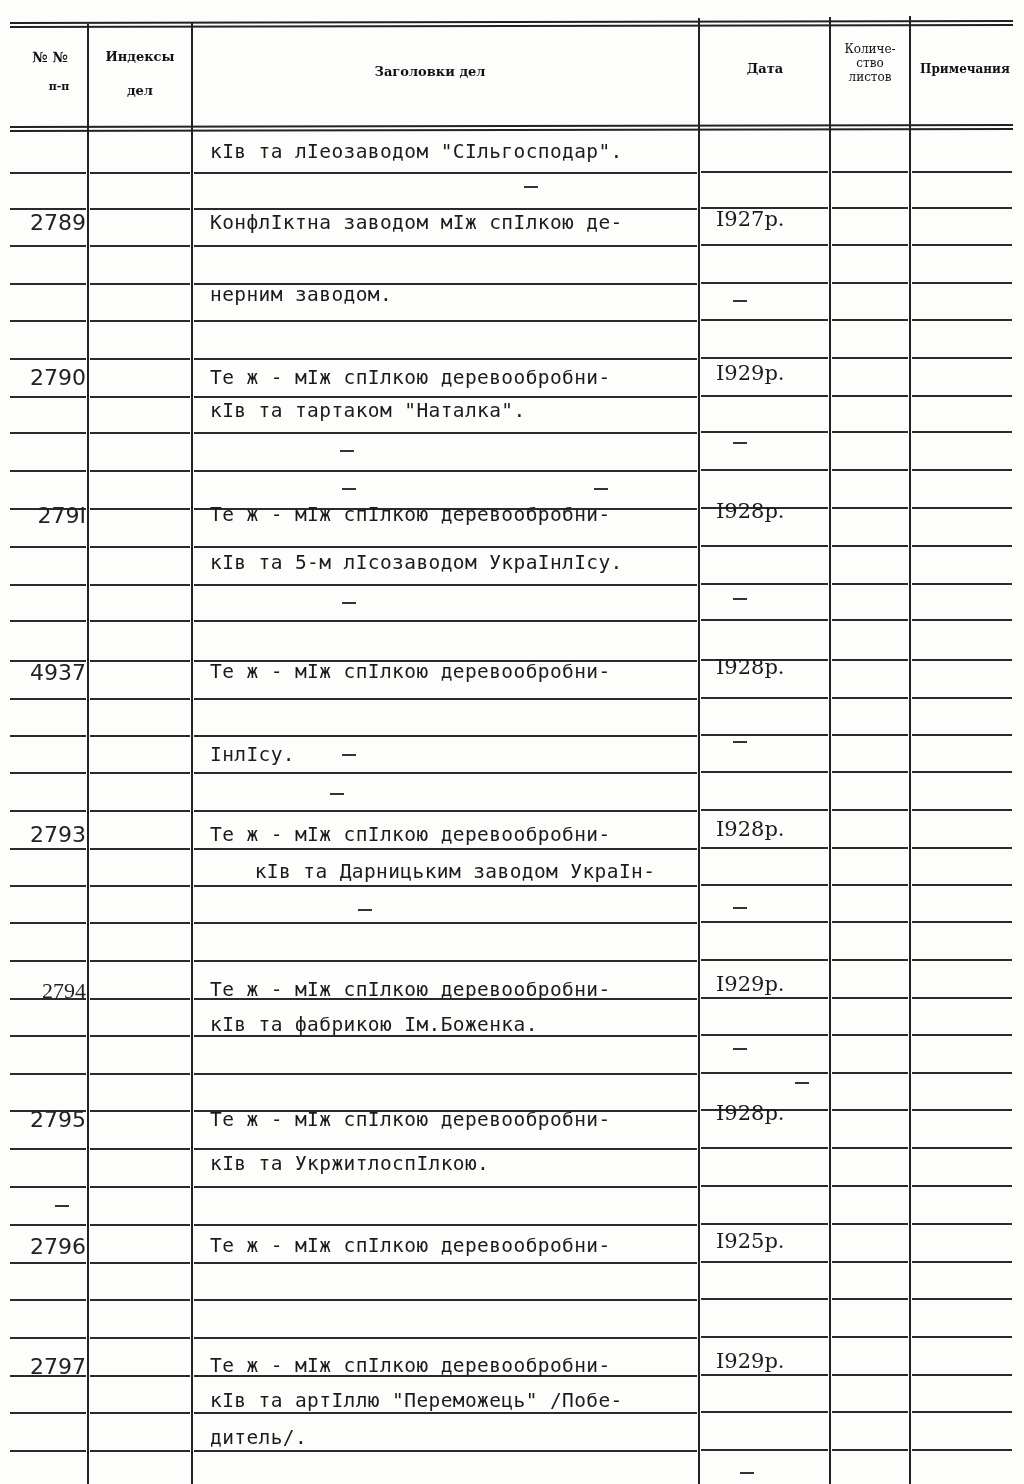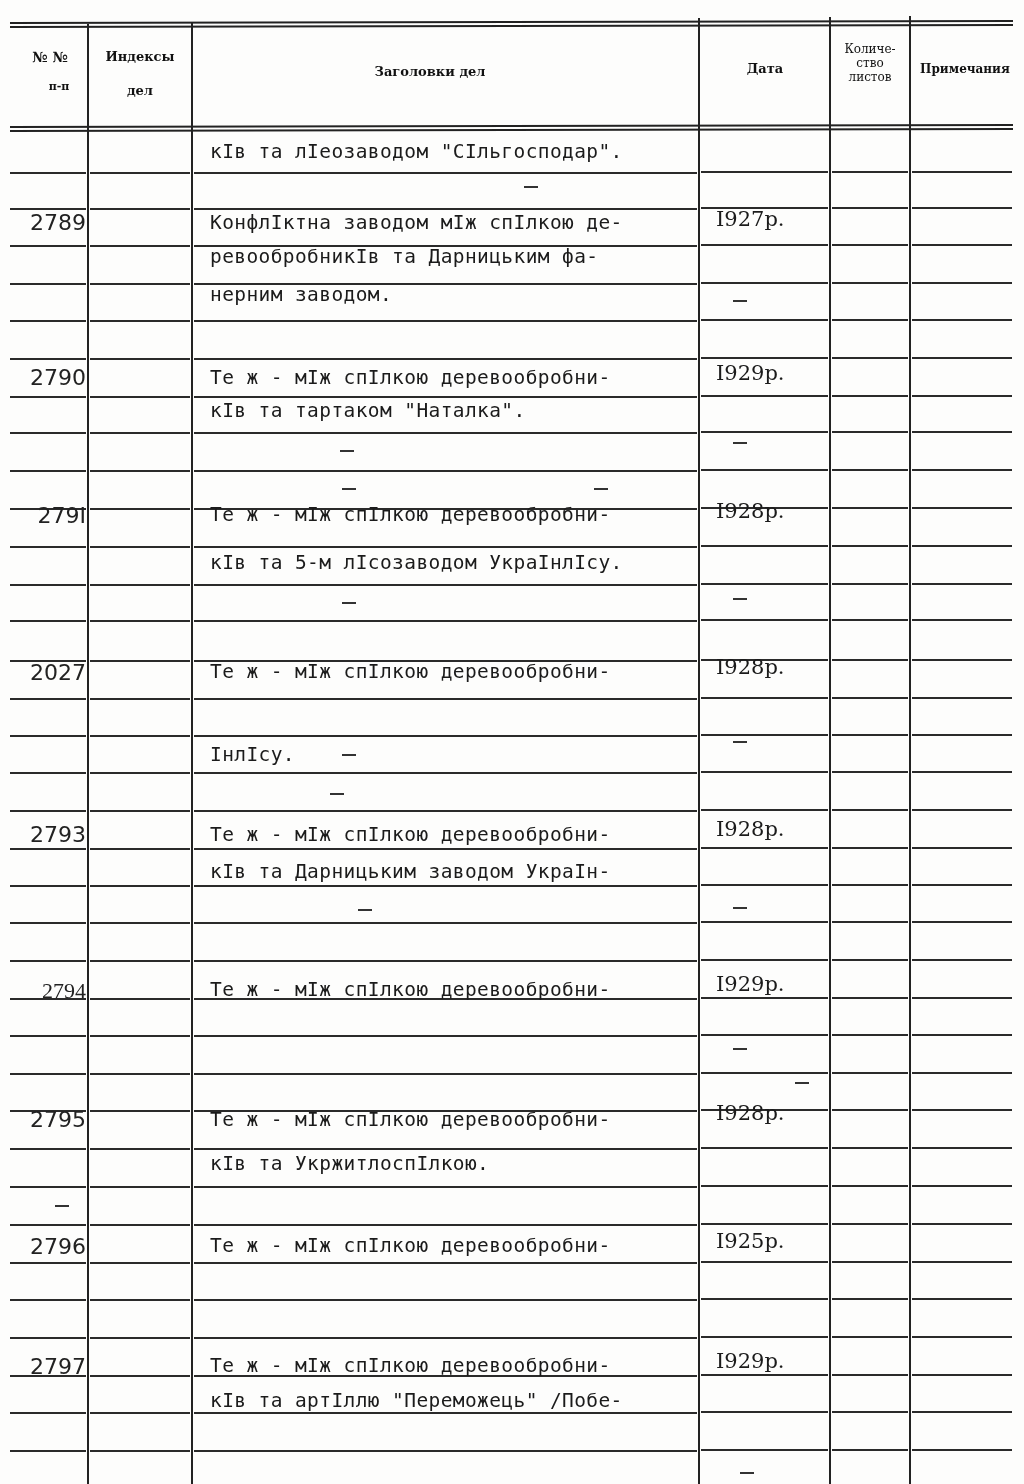--- a/index.html
+++ b/index.html
@@ -263,60 +263,61 @@
       <div class="hline thin" style="left: 194px; width: 503px; top: 1450px;"></div>
       <div class="hline thin" style="left: 701px; width: 127px; top: 1449px;"></div>
       <div class="hline thin" style="left: 832px; width: 76px; top: 1449px;"></div>
       <div class="hline thin" style="left: 912px; width: 100px; top: 1449px;"></div>
     </div>
 
   <div class="txt" style="top:140px;">кIв та лIеозаводом "СIльгосподар".</div>
 
   <div class="num" style="top:210px;">2789</div>
   <div class="txt" style="top:211px;">КонфлIктна заводом мIж спIлкою де-</div>
-  <div class="txt" style="top:245px;">ревообробникIв та  Дарницьким фа-</div>
   <div class="txt" style="top:283px;">нерним заводом.</div>
   <div class="date" style="top:207px;">I927р.</div>
 
   <div class="num" style="top:365px;">2790</div>
   <div class="txt" style="top:366px;">Те ж - мIж спIлкою деревообробни-</div>
   <div class="txt" style="top:399px;">кIв та тартаком "Наталка".</div>
   <div class="date" style="top:361px;">I929р.</div>
 
   <div class="num" style="top:503px;">279I</div>
   <div class="txt" style="top:503px;">Те ж - мIж спIлкою деревообробни-</div>
   <div class="txt" style="top:551px;">кIв та  5-м лIсозаводом УкраIнлIсу.</div>
   <div class="date" style="top:499px;">I928р.</div>
 
-  <div class="num" style="top:660px;">2027</div>
+  <div class="num" style="top:660px;">4937</div>
   <div class="txt" style="top:660px;">Те ж - мIж спIлкою деревообробни-</div>
   <div class="txt" style="top:743px;">IнлIсу.</div>
   <div class="date" style="top:655px;">I928р.</div>
 
   <div class="num" style="top:822px;">2793</div>
   <div class="txt" style="top:823px;">Те ж - мIж спIлкою деревообробни-</div>
-  <div class="txt" style="top:860px;">кIв та Дарницьким заводом УкраIн-</div>
+  <div class="txt" style="top:860px;text-align:center;">кIв та Дарницьким заводом УкраIн-</div>
   <div class="date" style="top:817px;">I928р.</div>
 
   <div class="num" style="top:978px;font-family:Liberation Serif, serif;">2794</div>
   <div class="txt" style="top:978px;">Те ж - мIж спIлкою деревообробни-</div>
+  <div class="txt" style="top:1013px;">кIв та фабрикою Iм.Боженка.</div>
   <div class="date" style="top:972px;">I929р.</div>
 
   <div class="num" style="top:1107px;">2795</div>
   <div class="txt" style="top:1108px;">Те ж - мIж спIлкою деревообробни-</div>
   <div class="txt" style="top:1152px;">кIв та УкржитлоспIлкою.</div>
   <div class="date" style="top:1101px;">I928р.</div>
 
   <div class="num" style="top:1234px;">2796</div>
   <div class="txt" style="top:1234px;">Те ж - мIж спIлкою деревообробни-</div>
   <div class="date" style="top:1229px;">I925р.</div>
 
   <div class="num" style="top:1354px;">2797</div>
   <div class="txt" style="top:1354px;">Те ж - мIж спIлкою деревообробни-</div>
   <div class="txt" style="top:1389px;">кIв та артIллю "Переможець" /Побе-</div>
+  <div class="txt" style="top:1426px;">дитель/.</div>
   <div class="date" style="top:1349px;">I929р.</div>
 
   <div class="dash" style="left:524px; top:186px;"></div>
   <div class="dash" style="left:733px; top:300px;"></div>
   <div class="dash" style="left:340px; top:450px;"></div>
   <div class="dash" style="left:733px; top:442px;"></div>
   <div class="dash" style="left:342px; top:488px;"></div>
   <div class="dash" style="left:594px; top:488px;"></div>
   <div class="dash" style="left:733px; top:598px;"></div>
   <div class="dash" style="left:342px; top:602px;"></div>

